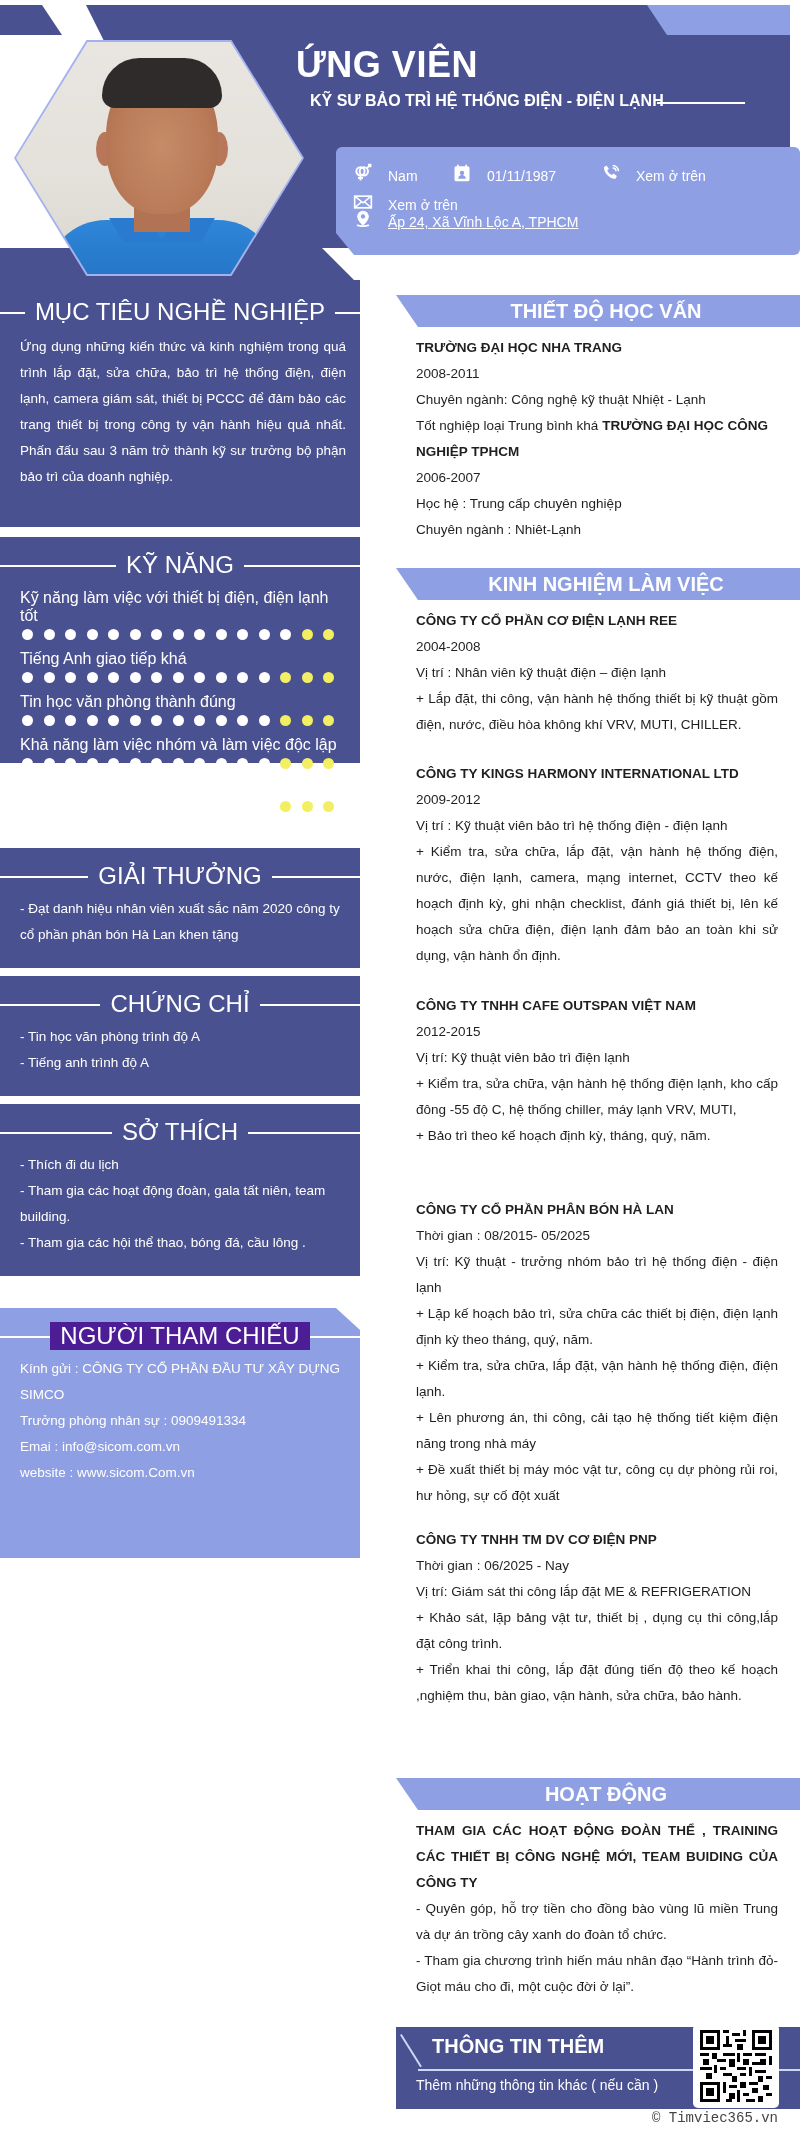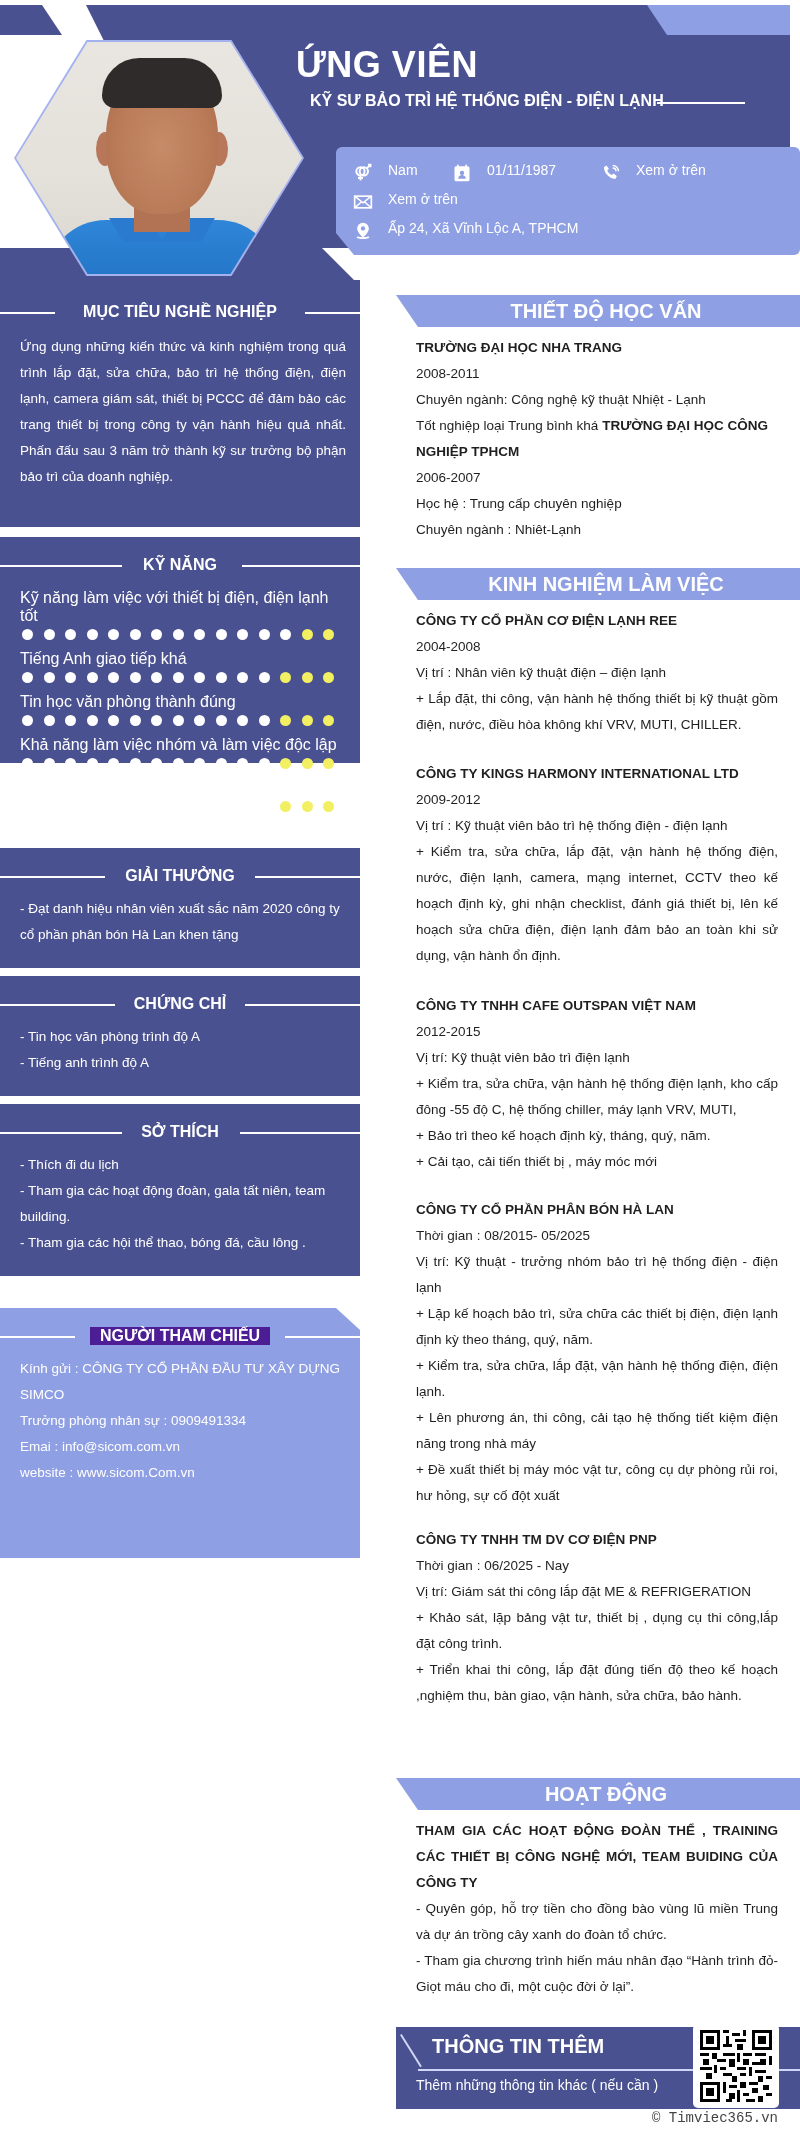--- a/index.html
+++ b/index.html
@@ -65,32 +65,32 @@
     .job-title {
       position: absolute; left: 310px; top: 92px; color: #fff; font-size: 16px; font-weight: 700;
     }
     .job-line { position: absolute; left: 657px; top: 102px; width: 88px; height: 2px; background: #fff; }
 
     .contact-box {
       position: absolute; left: 336px; top: 147px; width: 464px; height: 108px;
       background: #8f9fe3; border-radius: 6px 6px 6px 0;
       clip-path: polygon(0 0, 100% 0, 100% 100%, 18px 100%, 0 86px);
     }
-    .contact-row { position: absolute; display: flex; align-items: flex-start; color: #fff; font-size: 14px; }
+    .contact-row { position: absolute; display: flex; align-items: flex-end; color: #fff; font-size: 14px; }
     .contact-row .ic { width: 22px; height: 22px; display: inline-flex; align-items: center; justify-content: center; margin-right: 14px; }
     .contact-row .ic svg { width: 20px; height: 20px; fill: #fff; }
 
     
     .lcard { position: absolute; left: 0; width: 360px; background: #4a5190; color: #fff; }
     .lcard.peri { background: #8f9fe3; }
     .sec-head {
       position: relative; height: 40px; display: flex; align-items: center; justify-content: center;
     }
     .sec-head .line { position: absolute; top: 50%; height: 2px; background: #fff; }
-    .sec-head .title { position: relative; background: inherit; padding: 0 10px; font-size: 16px; font-weight: 700; color: #fff; }
+    .sec-head .title { position: relative; background: inherit; padding: 0 10px; font-size: 24px; font-weight: 400; color: #fff; }
     .lbody { padding: 0 14px 0 20px; font-size: 13.5px; line-height: 26px; }
     .lbody.justify { text-align: justify; }
 
     .skill-label { font-size: 16px; line-height: 18px; margin-top: 4px; }
     .dots { display: flex; gap: 10.5px; margin: 4px 0 10px 2px; }
     .dot { width: 11px; height: 11px; border-radius: 50%; background: #fff; }
     .dot.on { background: #f3ef63; }
 
     
     .rhead {
@@ -175,21 +175,21 @@
 </div>
 <div class="contact-row" style="left:352px; top:191px;">
   <span class="ic">
     <svg viewBox="0 0 24 24">
         <rect x="2" y="5" width="20" height="14" fill="none" stroke="#fff" stroke-width="2"></rect>
         <path d="M2 5l10 8 10-8M2 19l8-7M22 19l-8-7" fill="none" stroke="#fff" stroke-width="1.8"></path>
       </svg>
   </span>
   <span>Xem ở trên</span>
 </div>
-<div class="contact-row" style="left:352px; top:220px;">
+<div class="contact-row" style="left:352px; top:208px;text-decoration:underline;">
   <span class="ic">
     <svg viewBox="0 0 24 24">
         <path d="M12 2a7 7 0 017 7c0 5-7 11-7 11S5 14 5 9a7 7 0 017-7z"></path>
         <circle cx="12" cy="9" r="2.6" fill="#8f9fe3"></circle>
         <path d="M5 19c2 2 12 2 14 0" fill="none" stroke="#fff" stroke-width="2"></path>
       </svg>
   </span>
   <span>Ấp 24, Xã Vĩnh Lộc A, TPHCM</span>
 </div>
 
@@ -380,21 +380,20 @@
   <div>Vị trí : Kỹ thuật viên bảo trì hệ thống điện - điện lạnh</div>
   <div class="j">+ Kiểm tra, sửa chữa, lắp đặt, vận hành hệ thống điện, nước, điện lạnh, camera, mạng internet, CCTV theo kế hoạch định kỳ, ghi nhận checklist, đánh giá thiết bị, lên kế hoạch sửa chữa điện, điện lạnh đảm bảo an toàn khi sử dụng, vận hành ổn định.</div>
 </div>
 
 <div class="rblock" style="top:993px;">
   <div class="b">CÔNG TY TNHH CAFE OUTSPAN VIỆT NAM</div>
   <div>2012-2015</div>
   <div>Vị trí: Kỹ thuật viên bảo trì điện lạnh</div>
   <div class="j">+ Kiểm tra, sửa chữa, vận hành hệ thống điện lạnh, kho cấp đông -55 độ C, hệ thống chiller, máy lạnh VRV, MUTI,</div>
   <div class="j">+ Bảo trì theo kế hoạch định kỳ, tháng, quý, năm.</div>
-  <div class="j">+ Cải tạo, cải tiến thiết bị , máy móc mới</div>
 </div>
 
 <div class="rblock" style="top:1197px;">
   <div class="b">CÔNG TY CỔ PHẦN PHÂN BÓN HÀ LAN</div>
   <div>Thời gian : 08/2015- 05/2025</div>
   <div class="j">Vị trí: Kỹ thuật - trưởng nhóm bảo trì hệ thống điện - điện lạnh</div>
   <div class="j">+ Lặp kế hoạch bảo trì, sửa chữa các thiết bị điện, điện lạnh định kỳ theo tháng, quý, năm.</div>
   <div class="j">+ Kiểm tra, sửa chữa, lắp đặt, vận hành hệ thống điện, điện lạnh.</div>
   <div class="j">+ Lên phương án, thi công, cải tạo hệ thống  tiết kiệm điện năng trong nhà máy</div>
   <div class="j">+  Đề xuất thiết bị máy móc vật tư, công cụ dự phòng rủi roi, hư hỏng, sự cố đột xuất</div>

